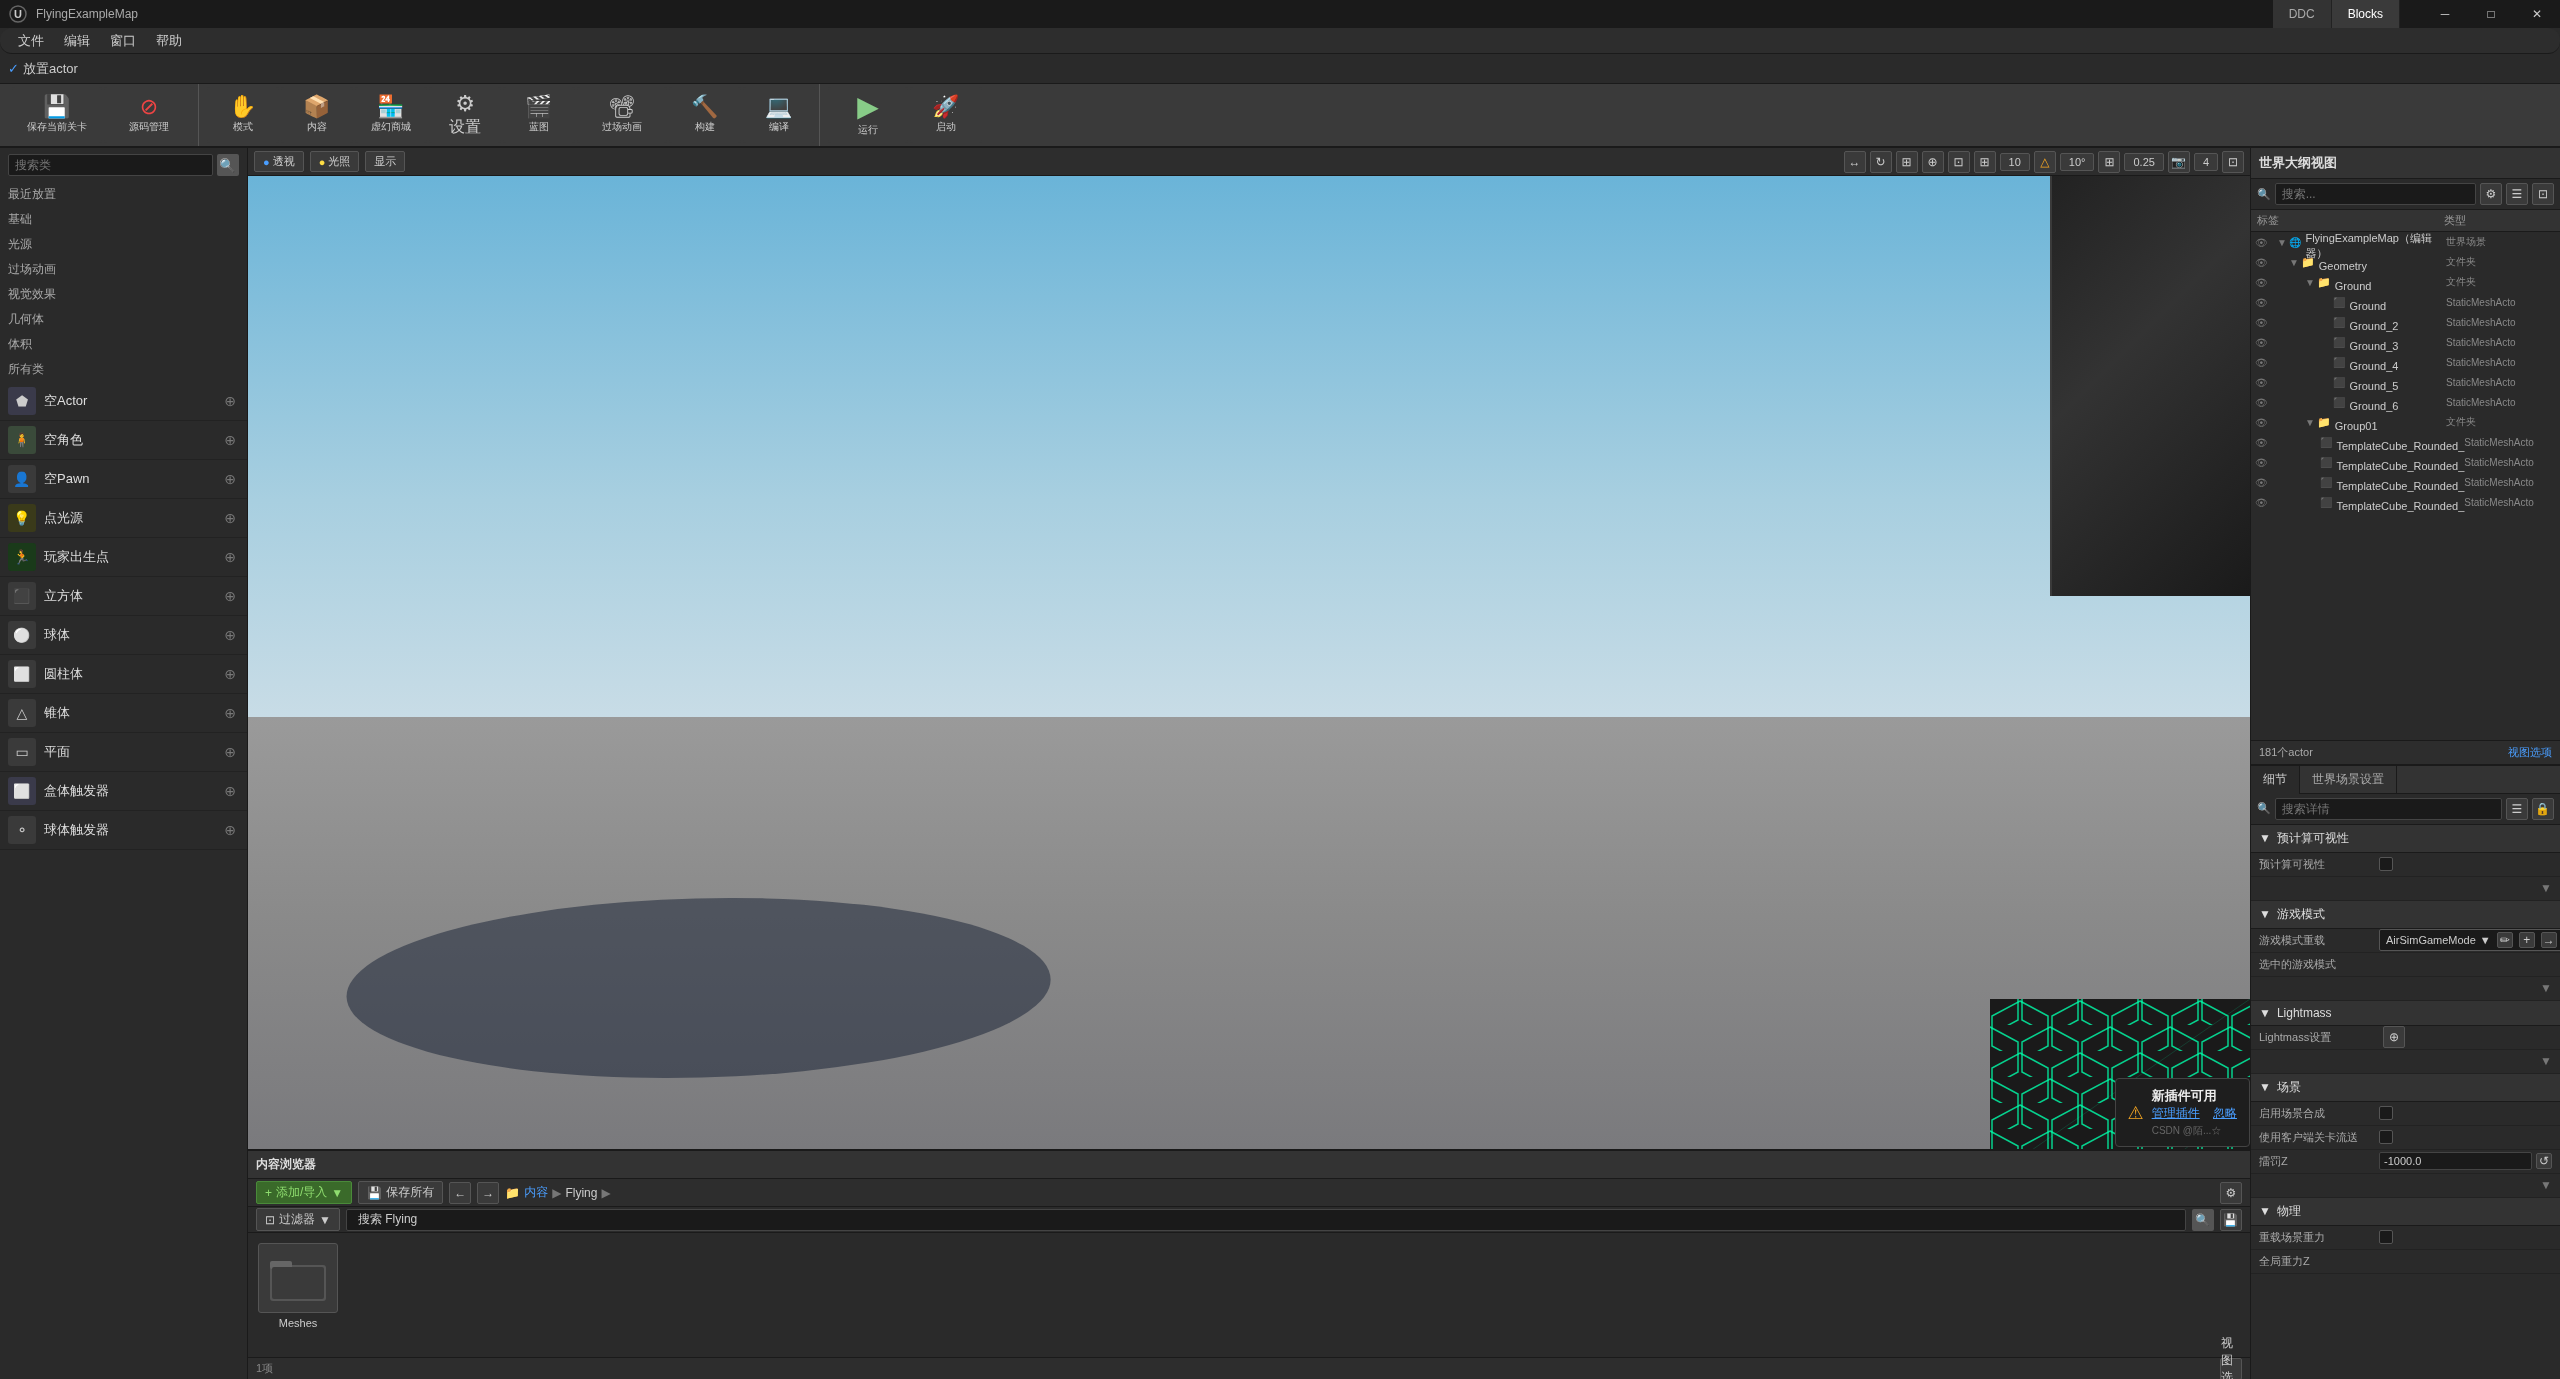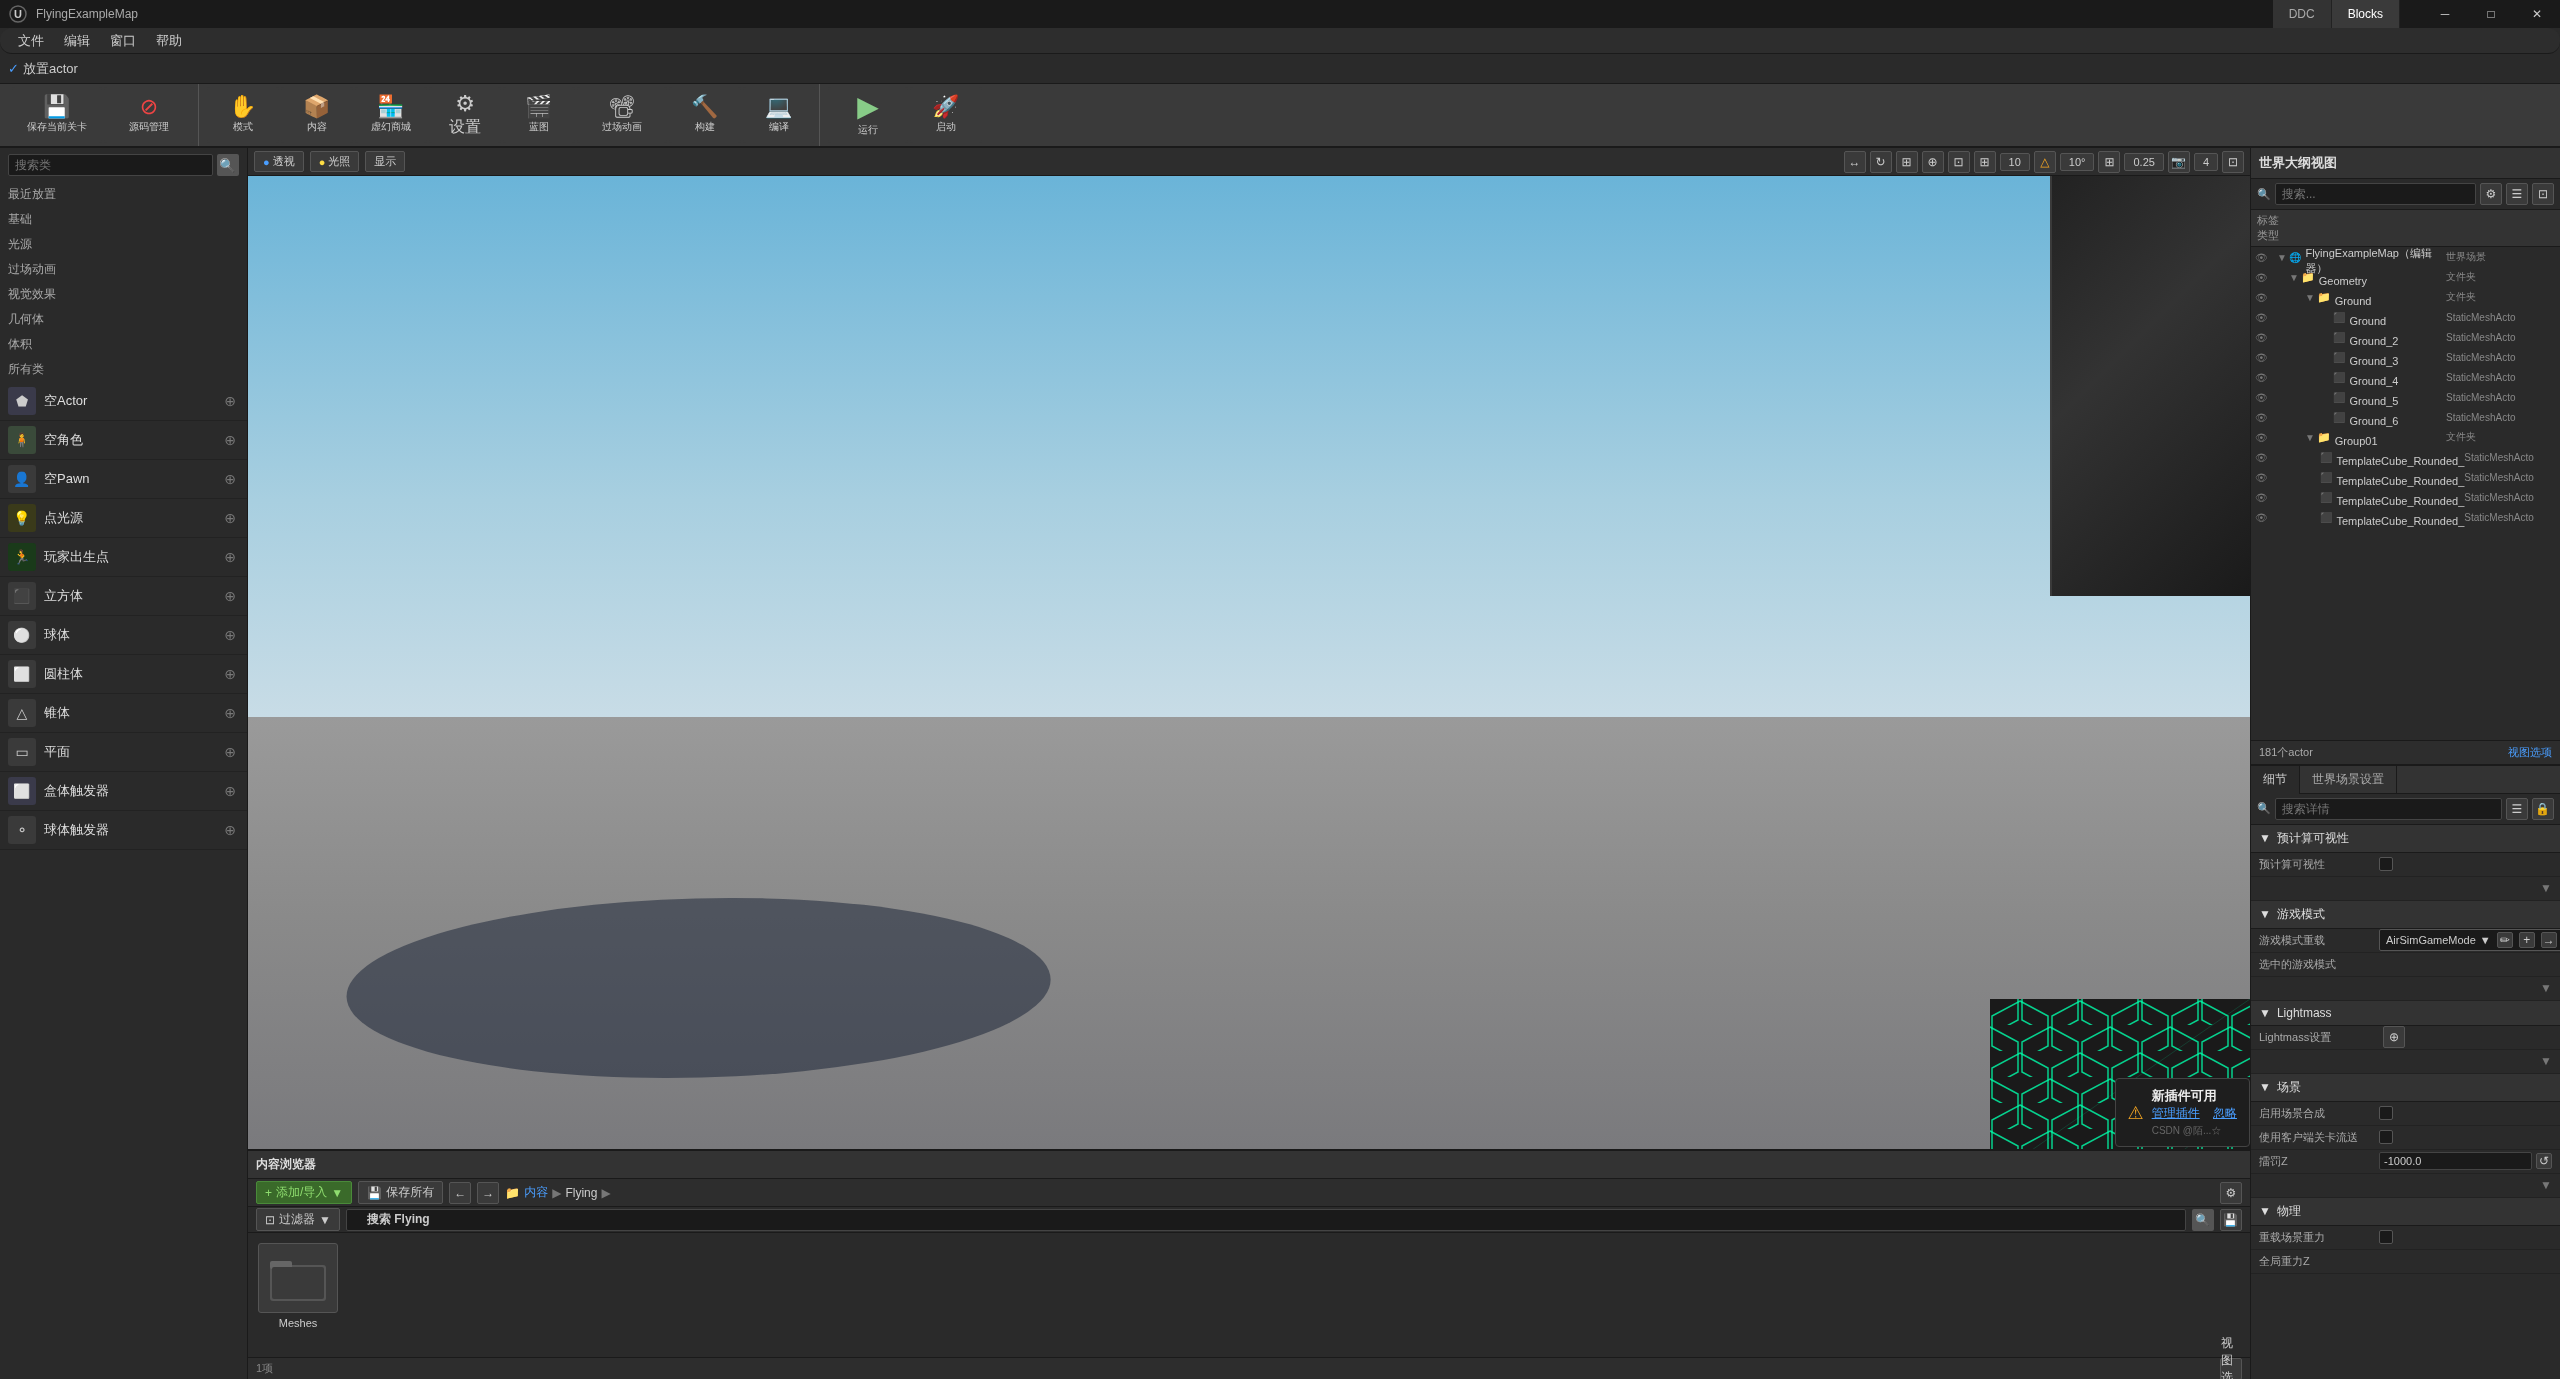--- a/index.html
+++ b/index.html
@@ -328,21 +328,20 @@
       font-size: 12px;
       border-radius: 2px;
     }
     #outliner-header {
       display: flex;
       background: #333;
       padding: 3px 6px;
       font-size: 11px;
       color: #999;
       border-bottom: 1px solid #1a1a1a;
-      flex-direction: column;
     }
     .outliner-col-label { flex: 1; }
     .outliner-col-type { width: 110px; }
     .outliner-tree {
       flex: 1;
       overflow-y: auto;
       font-size: 11px;
     }
     .tree-item {
       display: flex;
@@ -1210,21 +1209,21 @@
     </div>
     <div style="flex:1;"></div>
     <div class="vp-icon-btn">⚙</div>
   </div>
   <div id="cb-filter-bar">
     <div class="cb-btn cb-btn-gray">
       <span>⊡</span>
       <span>过滤器</span>
       <span>▼</span>
     </div>
-    <input type="text" style="flex: 1 1 0%; background: rgb(26, 26, 26); border: 1px solid rgb(68, 68, 68); color: rgb(204, 204, 204); padding: 3px 20px; font-size: 12px; border-radius: 2px; font-weight: bold;" value="搜索 Flying" placeholder="搜索 Flying">
+    <input type="text" style="flex: 1 1 0%; background: rgb(26, 26, 26); border: 1px solid rgb(68, 68, 68); color: rgb(204, 204, 204); padding: 3px 11px; font-size: 12px; border-radius: 2px;" value="搜索 Flying" placeholder="搜索 Flying">
     <div class="search-icon-btn">🔍</div>
     <div class="vp-icon-btn">💾</div>
   </div>
   <div id="cb-content">
     <div class="cb-folder">
       <div class="cb-folder-icon" style="color:#888;">
         <svg width="60" height="50" viewBox="0 0 60 50">
           <rect x="2" y="12" width="56" height="36" rx="3" fill="#555"></rect>
           <rect x="2" y="8" width="22" height="8" rx="2" fill="#666"></rect>
           <rect x="4" y="14" width="52" height="32" rx="2" fill="#3a3a3a"></rect>

